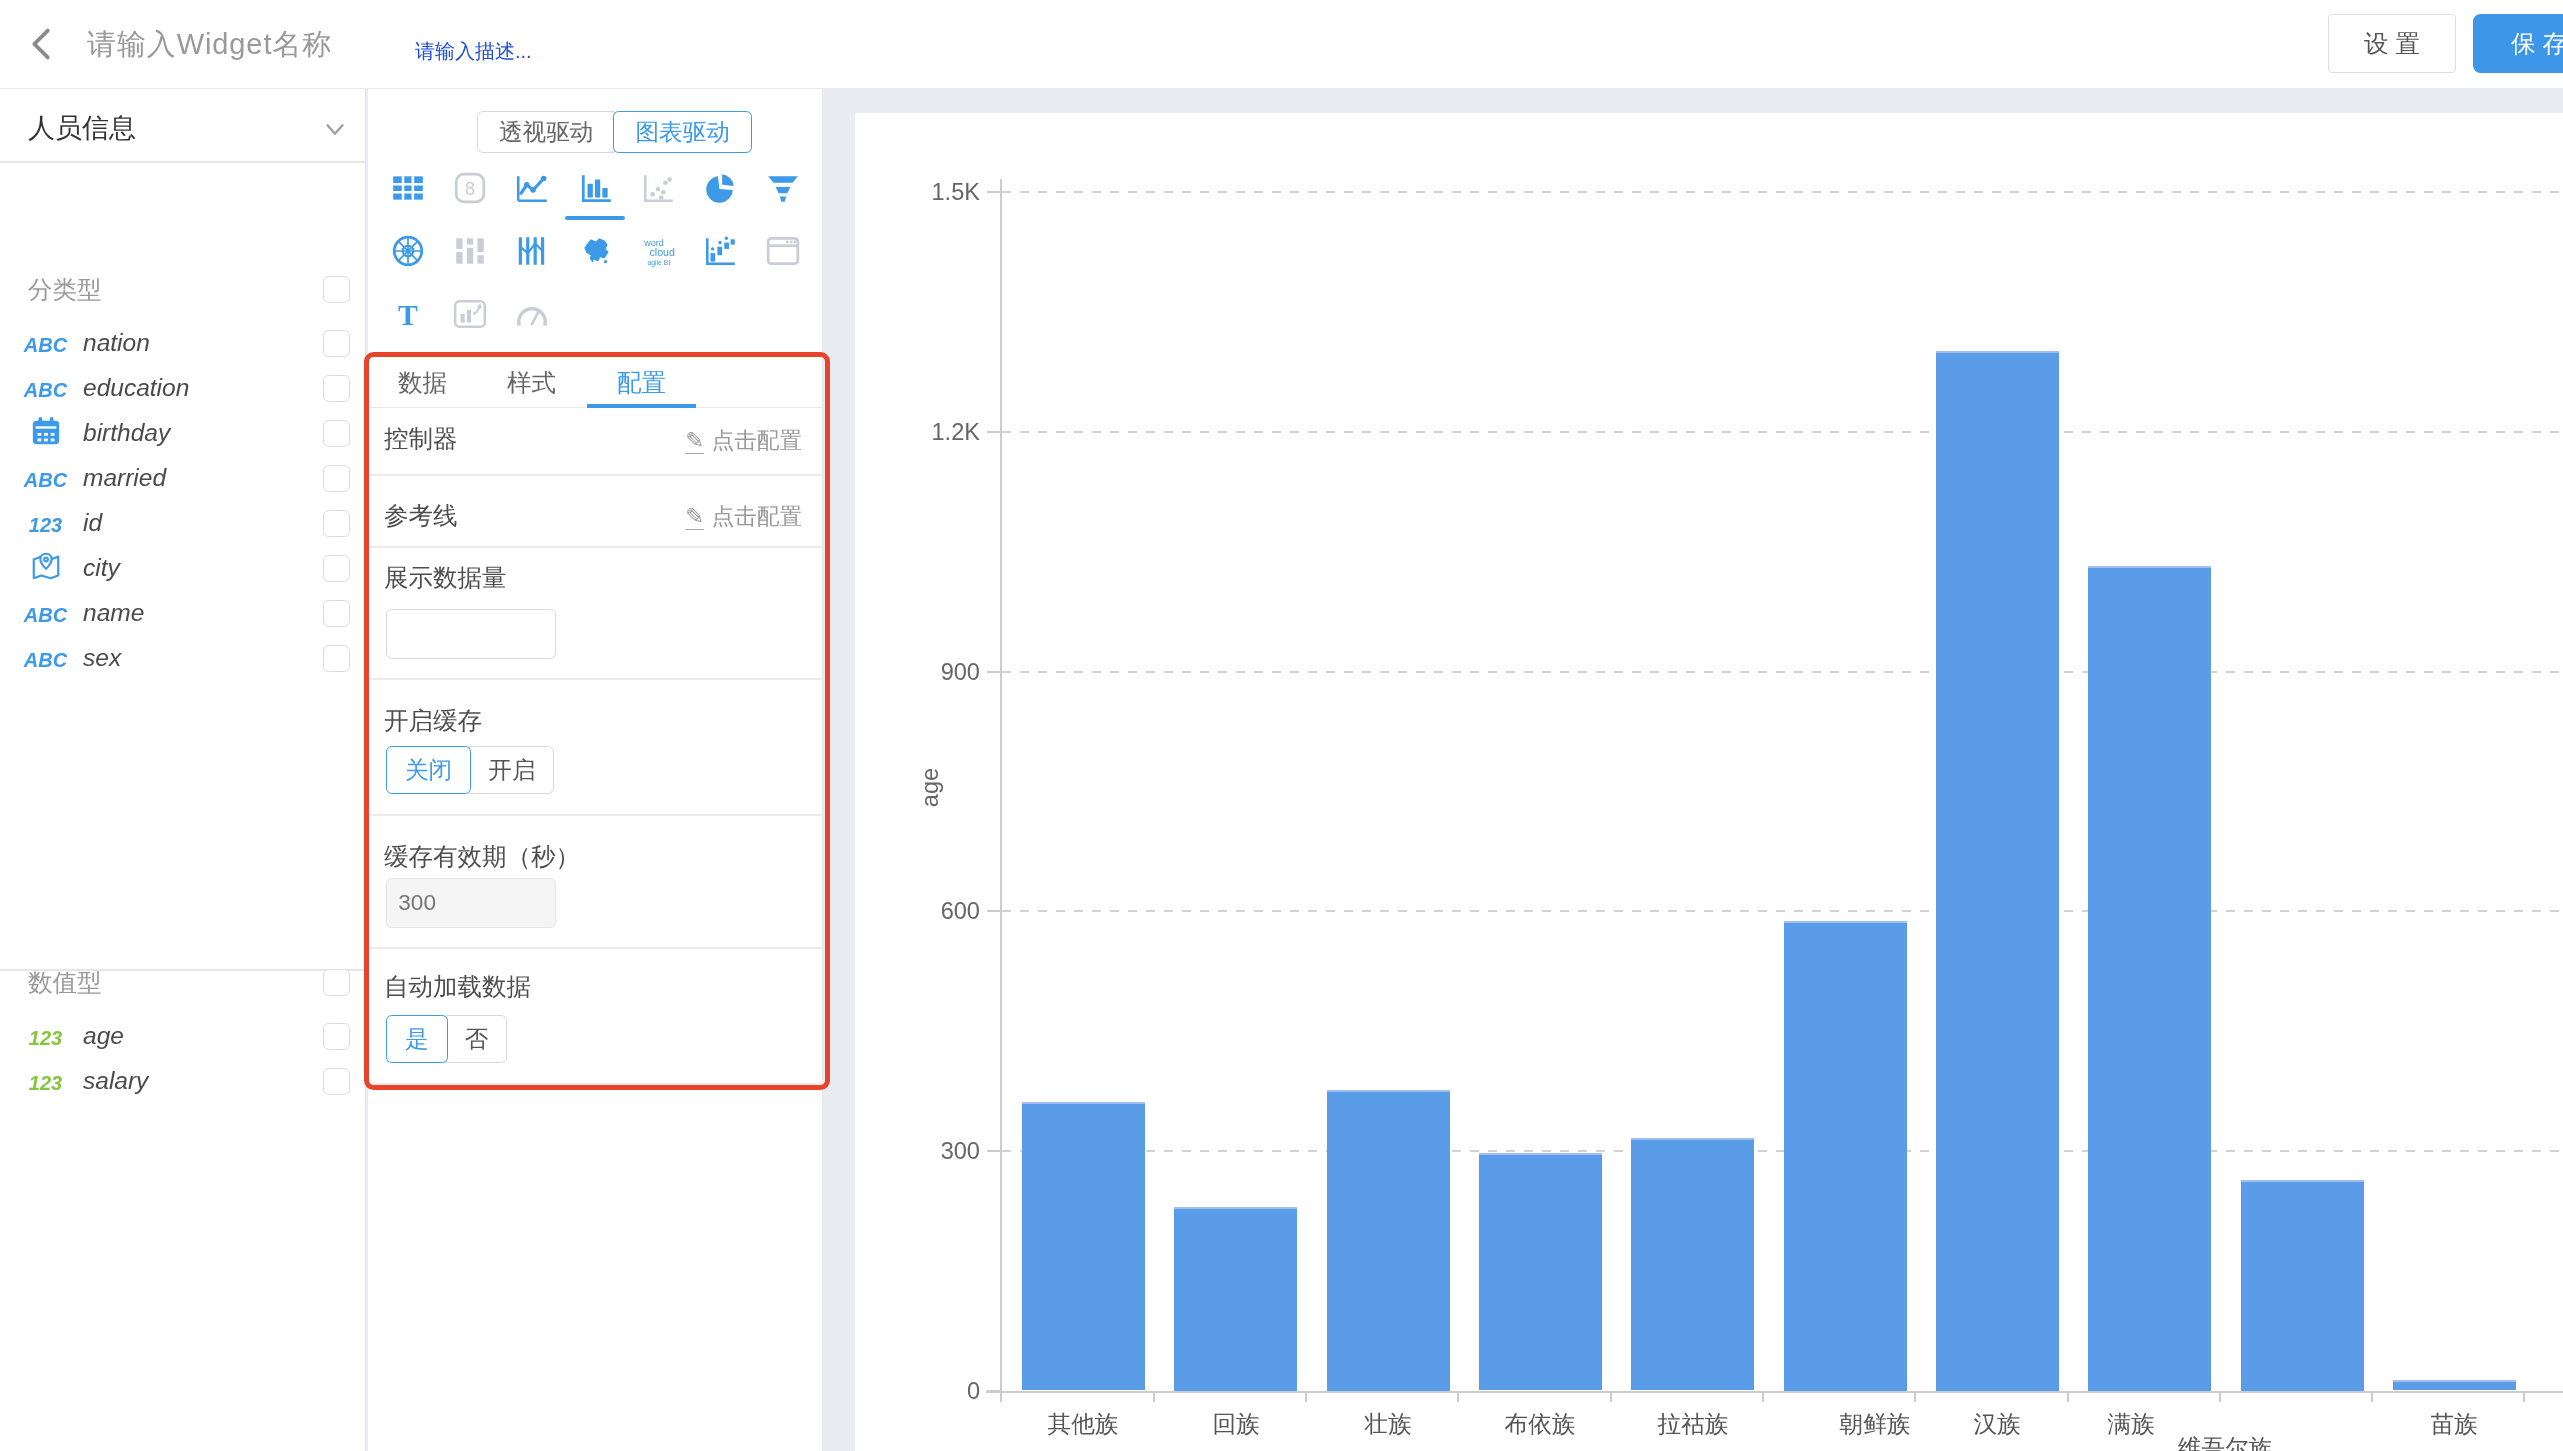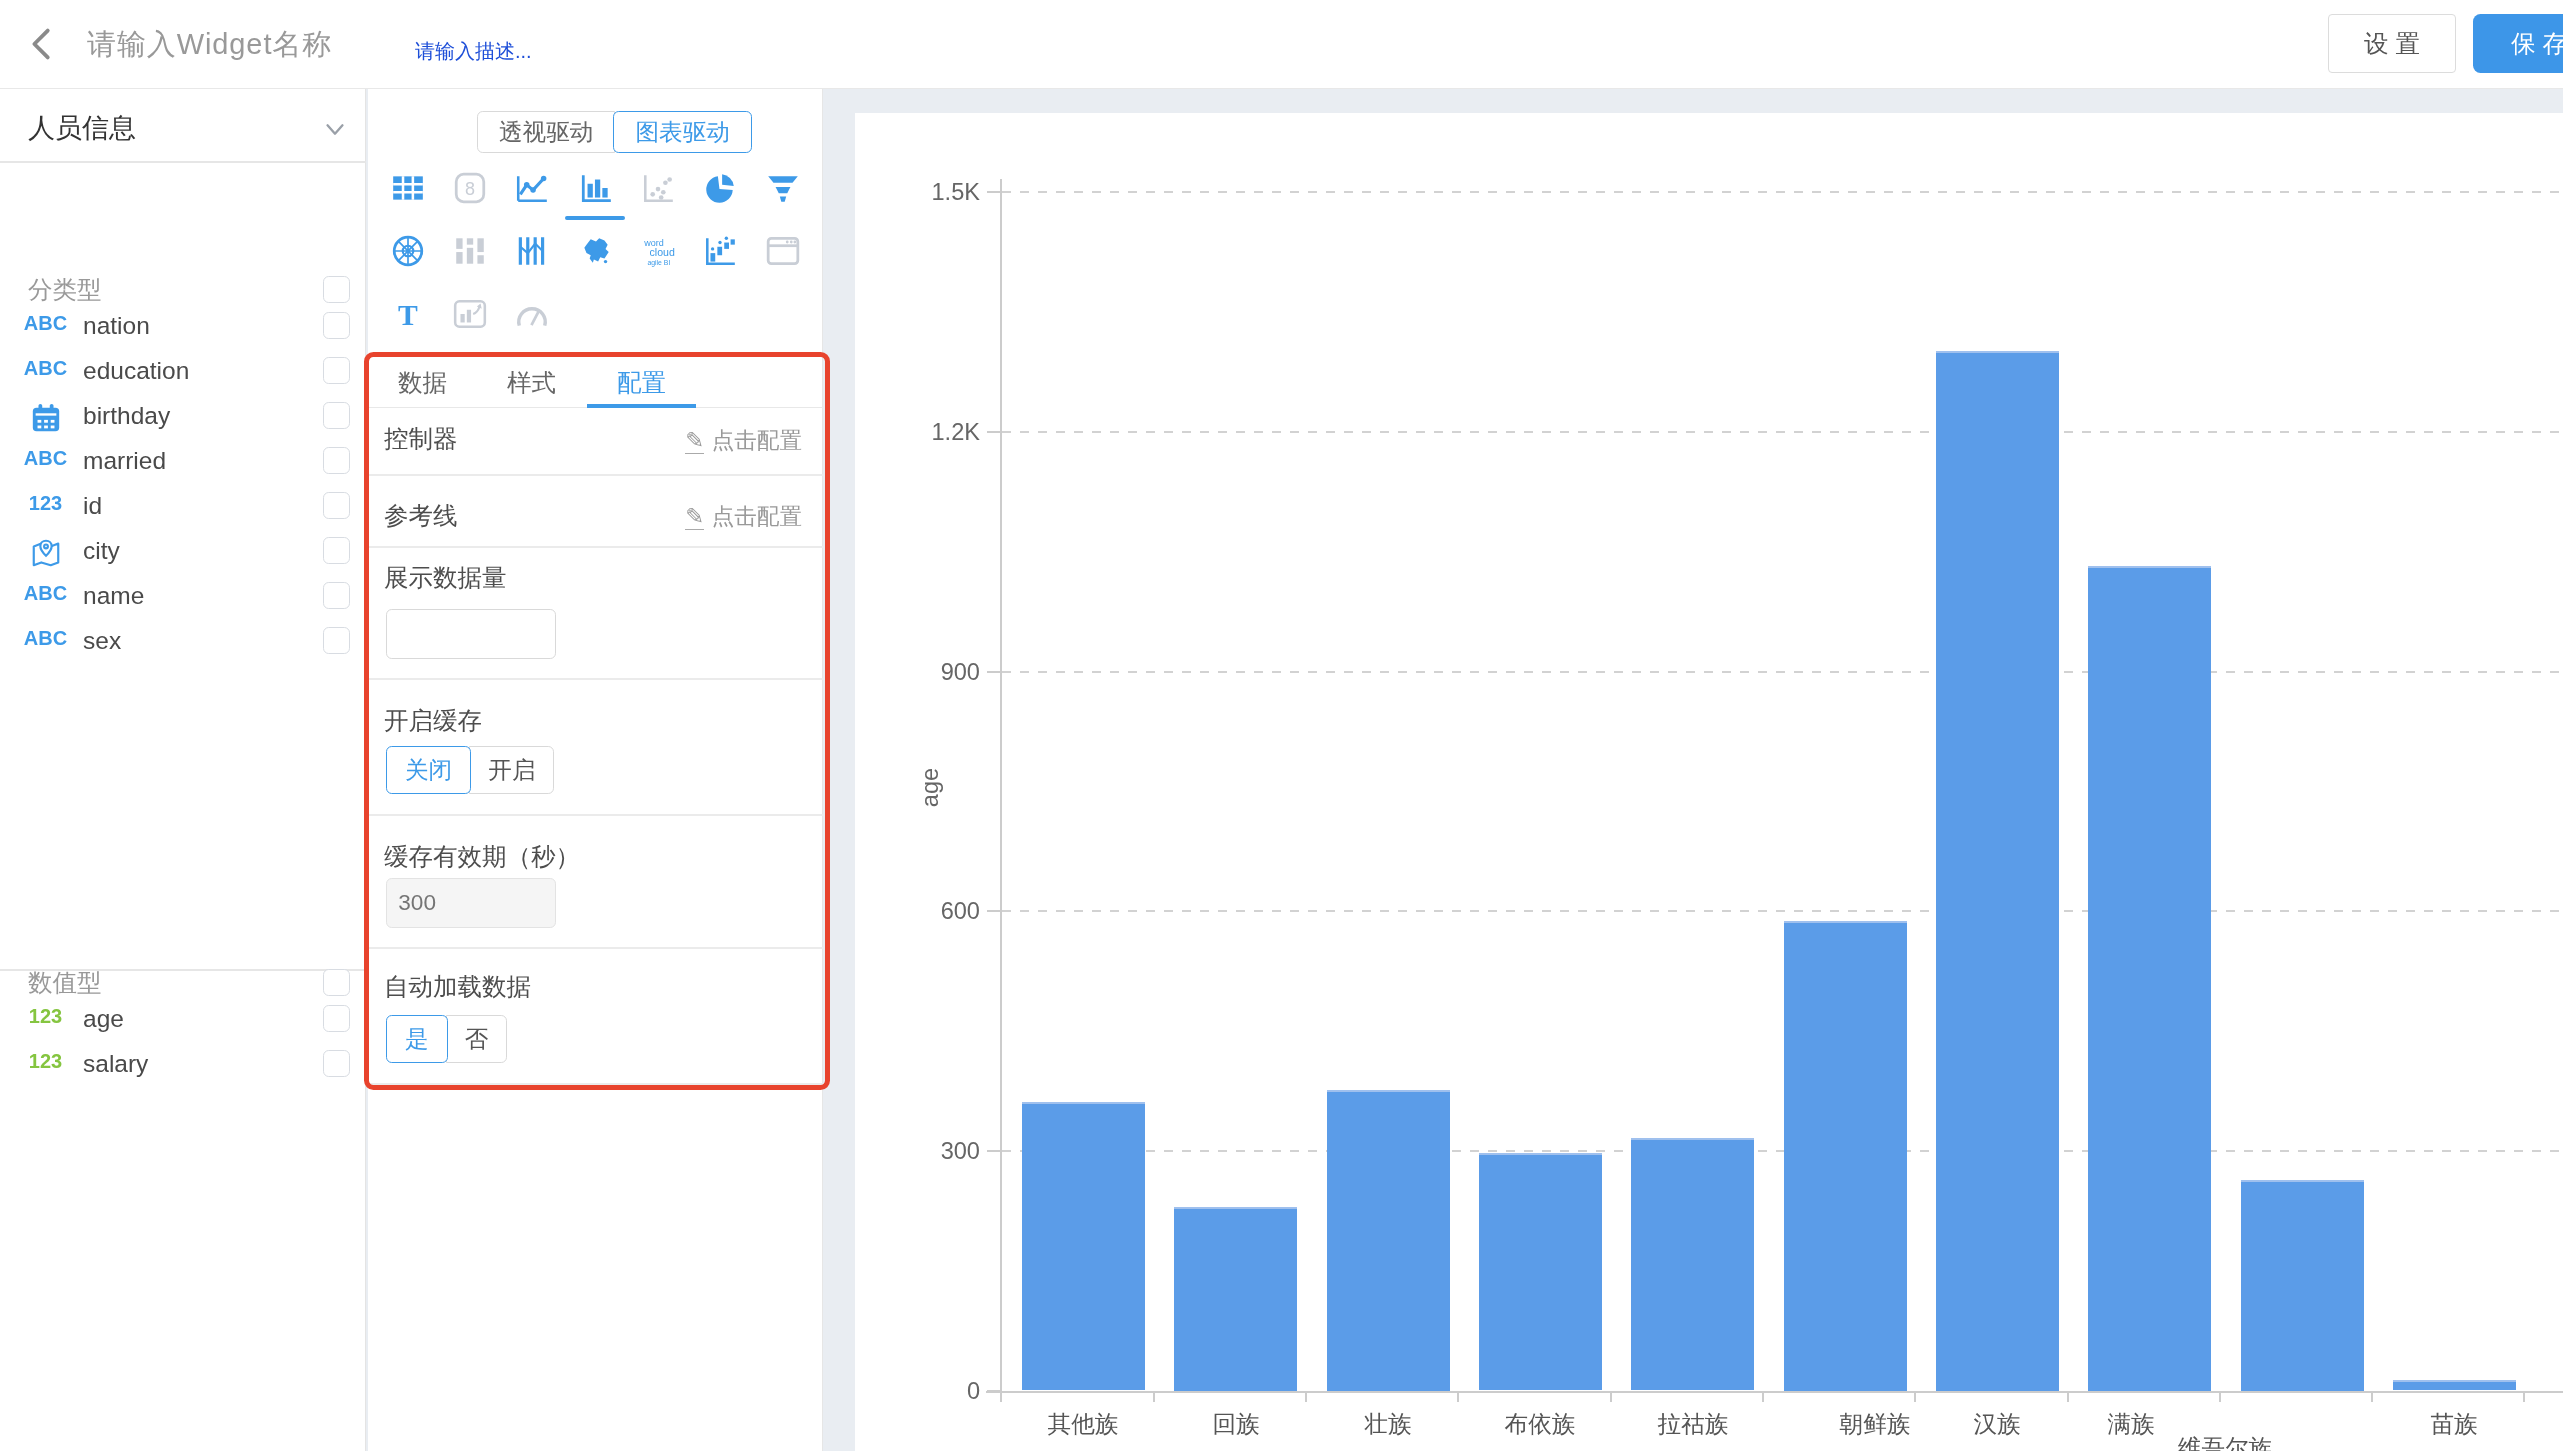--- a/index.html
+++ b/index.html
@@ -14,21 +14,21 @@
   .btn-save{position:absolute;left:2473px;top:14px;width:132px;height:59px;background:#3d96e8;border-radius:7.5px;color:#fff;font-size:24.5px;display:flex;align-items:center;justify-content:center;cursor:pointer;}
 
   
   .sidebar{position:absolute;left:0;top:89px;width:366px;height:1363px;background:#fff;border-right:1.9px solid #e4e4e4;box-sizing:border-box;z-index:10;}
   .view-row{position:absolute;left:0;top:0;width:100%;height:74px;}
   .view-name{position:absolute;left:28px;top:21px;font-size:27px;color:#333;}
   .view-caret{position:absolute;left:321px;top:26.4px;width:28px;height:28px;cursor:pointer;}
   .sb-div{position:absolute;left:0;width:366px;height:1.9px;background:#e6e6e6;}
   .sec-head{display:flex;align-items:center;height:45px;padding:0 16px 0 28px;}
   .sec-label{flex:1;font-size:24.5px;color:#999;}
-  .field-row{display:flex;align-items:flex-start;height:45px;padding:0 16px 0 22px;cursor:pointer;}
+  .field-row{display:flex;align-items:flex-end;height:45px;padding:0 16px 0 22px;cursor:pointer;font-style:italic;}
   .ficon{width:47px;display:flex;justify-content:center;align-items:center;}
   .ftext{flex:1;margin-left:14px;font-size:24.5px;color:#4a4a4a;}
   .abc{font-size:20px;font-weight:700;color:#3d9ae8;}
   .n123b{font-size:20px;font-weight:700;color:#3d9ae8;}
   .n123g{font-size:20px;font-weight:700;color:#85c540;}
   .checkbox{width:27px;height:27px;border:1.9px solid #d8dce2;border-radius:5.7px;background:#fff;box-sizing:border-box;cursor:pointer;}
 
   
   .panel{position:absolute;left:368px;top:89px;width:455px;height:1363px;background:#fff;border-right:1.9px solid #e6e6e6;box-sizing:border-box;z-index:10;}
   .mode-toggle{position:absolute;left:109px;top:22px;height:42px;display:flex;}

